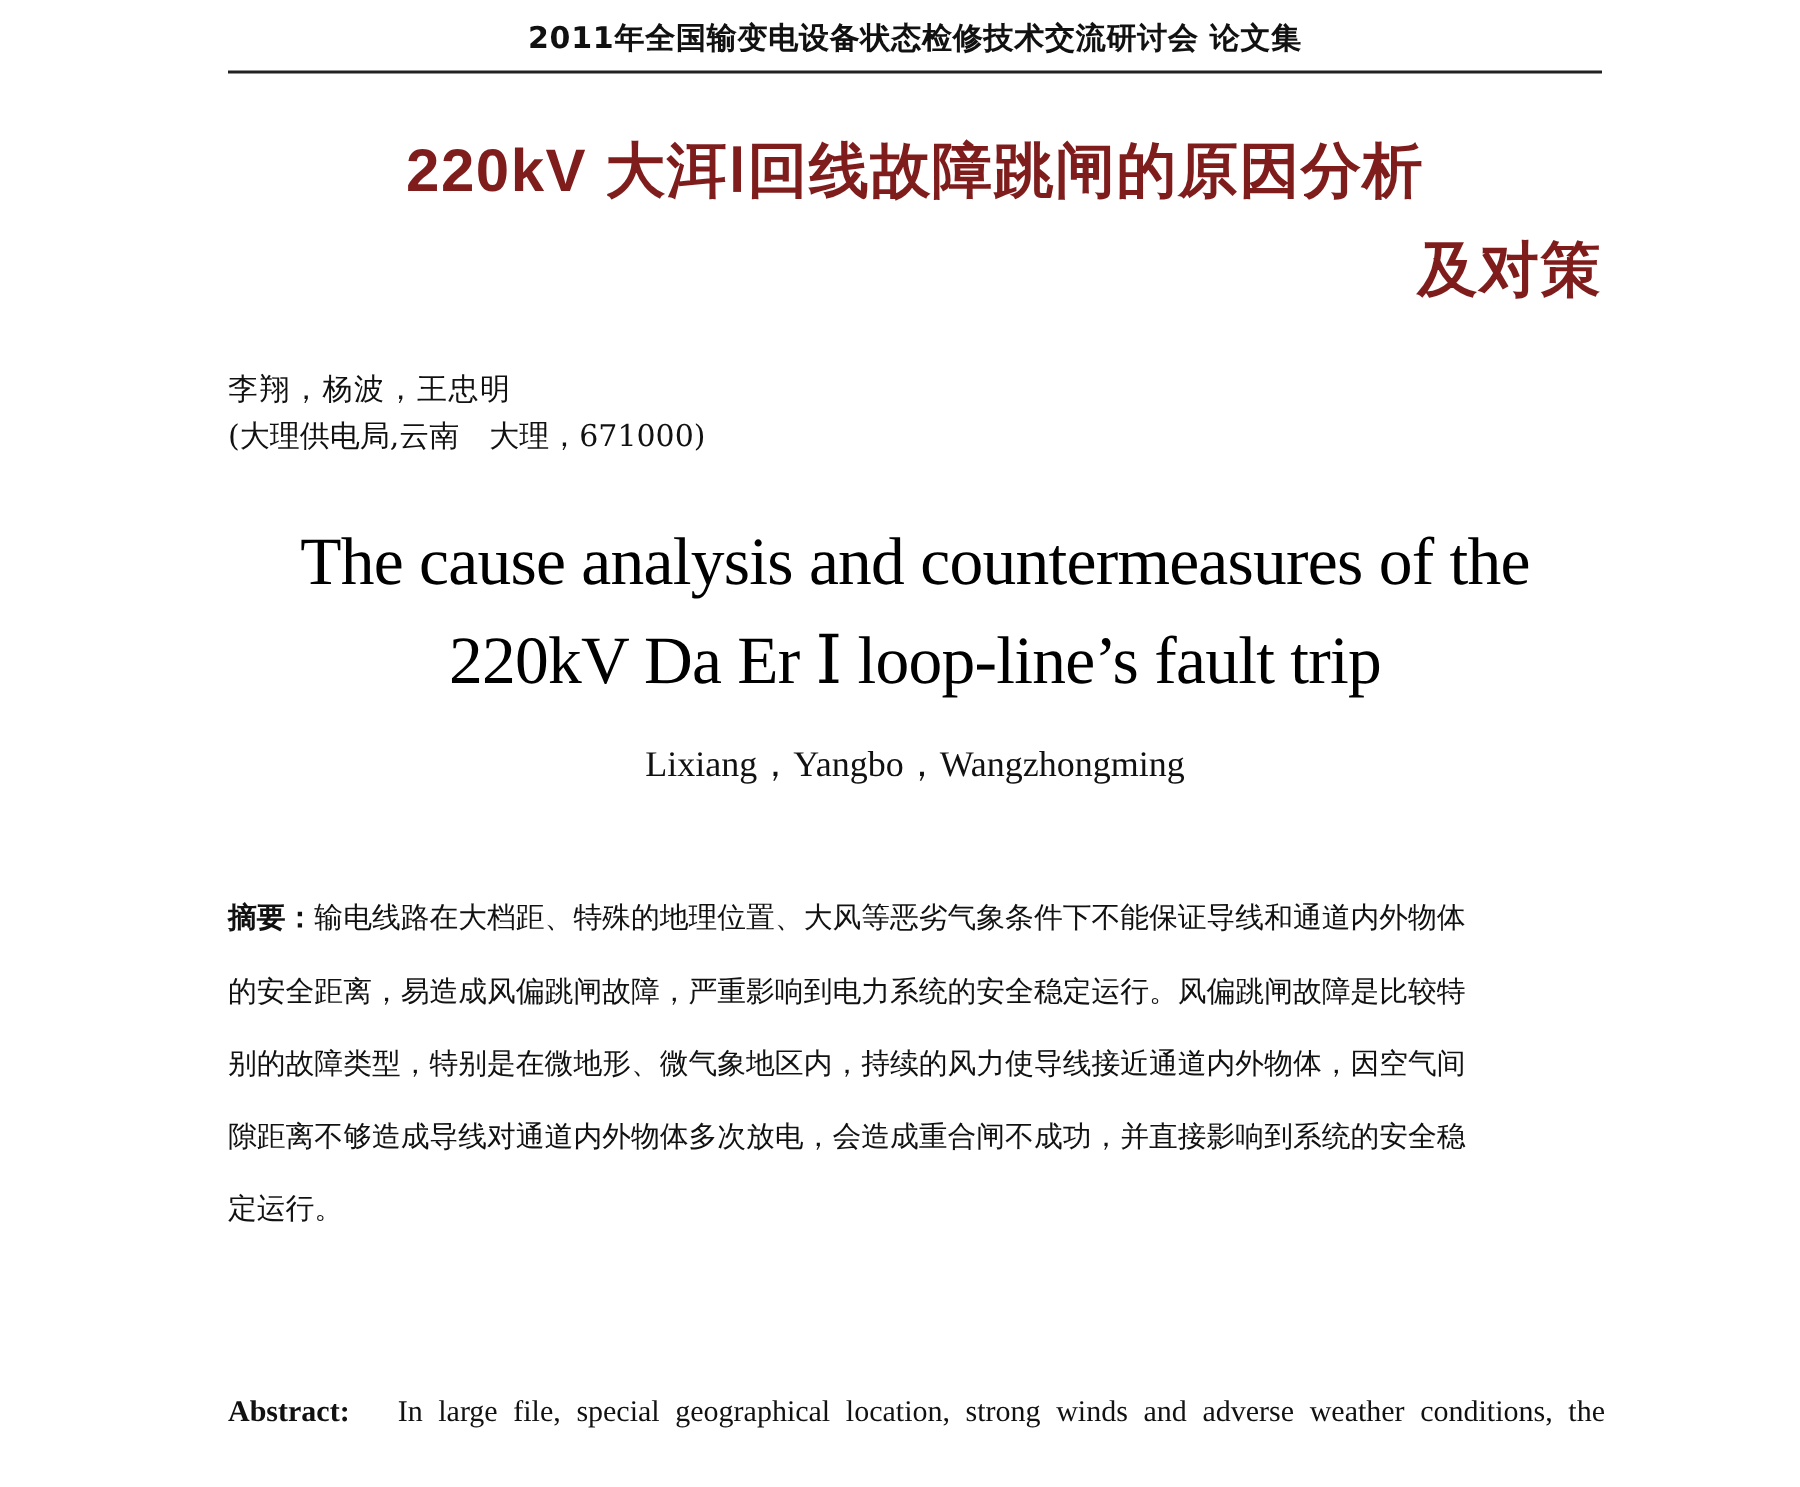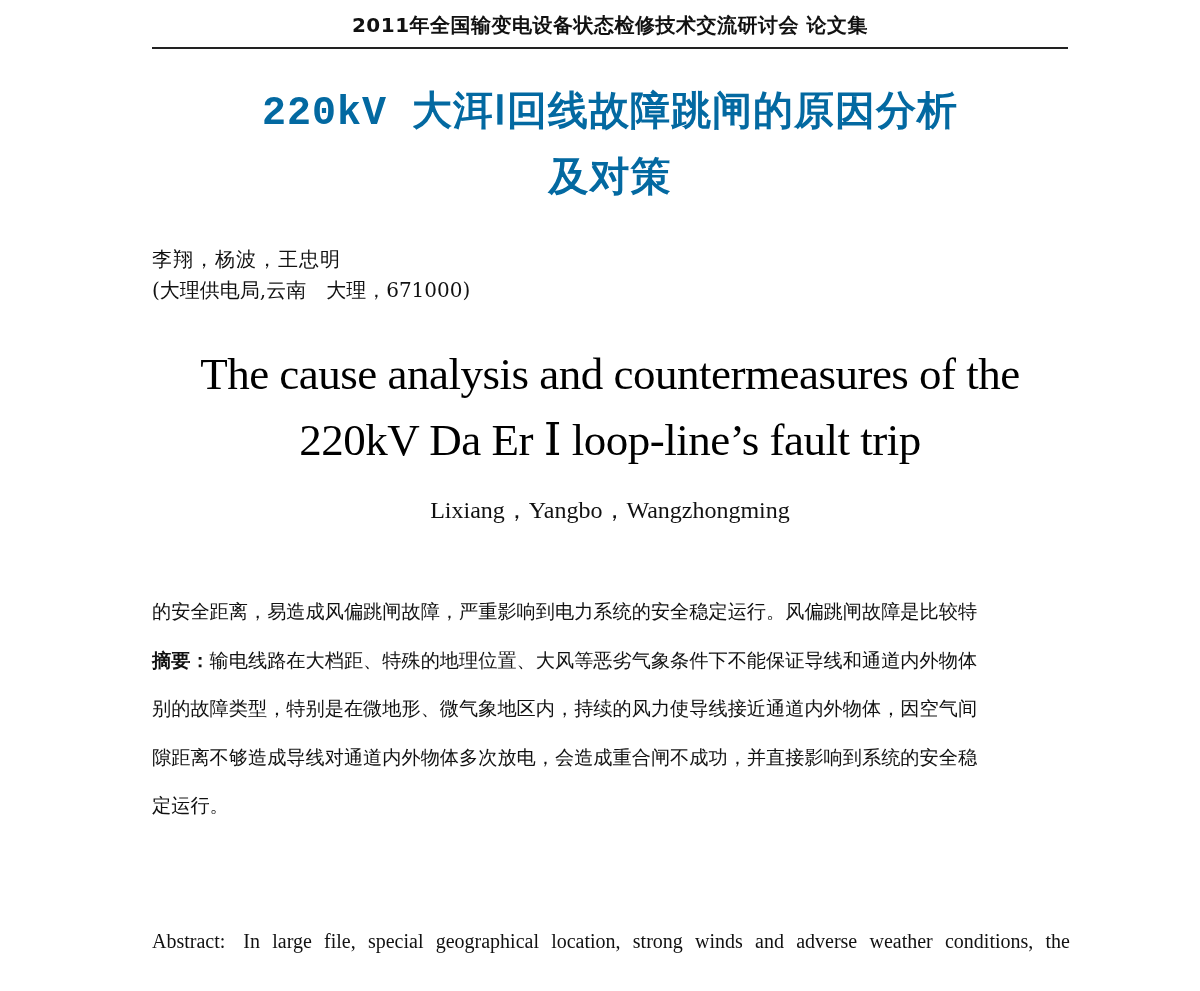--- a/index.html
+++ b/index.html
@@ -40,29 +40,29 @@
       top: 47px;
       width: 916px;
       height: 2px;
       background: #222;
     }
     .cn-title {
       position: absolute;
       left: 152px;
       width: 916px;
       text-align: center;
-      font-family: Liberation Mono, monospace;
+      font-family: Liberation Sans, sans-serif;
       font-weight: bold;
       font-size: 40px;
       line-height: 44px;
-      color: #0369a1;
+      color: #7f1d1d;
       letter-spacing: 1px;
     }
     .cn-title.l1 { top: 92px; }
-    .cn-title.l2 { top: 158px; }
+    .cn-title.l2 { top: 158px; text-align: right; }
     .cn-authors, .cn-affil {
       position: absolute;
       left: 152px;
       width: 916px;
       text-align: left;
       font-family: "DejaVu Serif", "Liberation Serif", serif;
       font-size: 20px;
       line-height: 26px;
       color: #111;
     }
@@ -125,22 +125,22 @@
       top: 926px;
       width: 918px;
       font-family: "Liberation Serif", "DejaVu Serif", serif;
       font-size: 20px;
       line-height: 31px;
       color: #111;
       text-align: justify;
       text-align-last: justify;
     }
     .en-abstract .label {
-      font-weight: normal;
-      margin-right: 18px;
+      font-weight: bold;
+      margin-right: 32px;
     }
     .en-abstract .line {
       display: block;
       text-align: justify;
       text-align-last: justify;
       white-space: nowrap;
     }
   </style>
 </head>
 <body>
@@ -155,22 +155,22 @@
 
   <div class="cn-authors">李翔，杨波，王忠明</div>
   <div class="cn-affil">(大理供电局,云南　大理，671000)</div>
 
   <div class="en-title l1">The cause analysis and countermeasures of the</div>
   <div class="en-title l2">220kV Da Er Ⅰ loop-line’s fault trip</div>
 
   <div class="en-authors">Lixiang，Yangbo，Wangzhongming</div>
 
   <div class="cn-abstract">
+    <div><span class="label">摘要：</span><span>输电线路在大档距、特殊的地理位置、大风等恶劣气象条件下不能保证导线和通道内外物体</span></div>
     <div>的安全距离，易造成风偏跳闸故障，严重影响到电力系统的安全稳定运行。风偏跳闸故障是比较特</div>
-    <div><span class="label">摘要：</span><span>输电线路在大档距、特殊的地理位置、大风等恶劣气象条件下不能保证导线和通道内外物体</span></div>
     <div>别的故障类型，特别是在微地形、微气象地区内，持续的风力使导线接近通道内外物体，因空气间</div>
     <div>隙距离不够造成导线对通道内外物体多次放电，会造成重合闸不成功，并直接影响到系统的安全稳</div>
     <div>定运行。</div>
   </div>
 
 
   <div class="en-abstract">
     <span class="line"><span class="label">Abstract:</span><span>In large file, special geographical location, strong winds and adverse weather conditions, the</span></span>
   </div>
 

